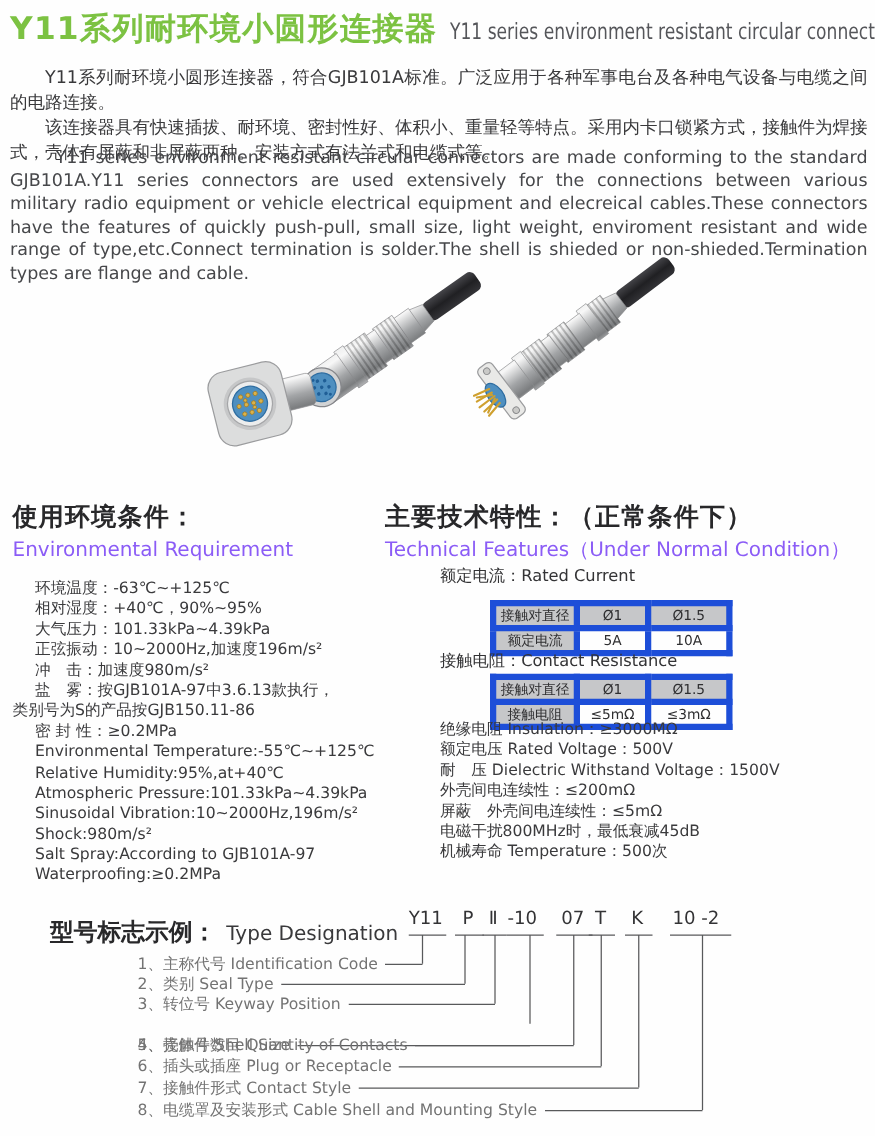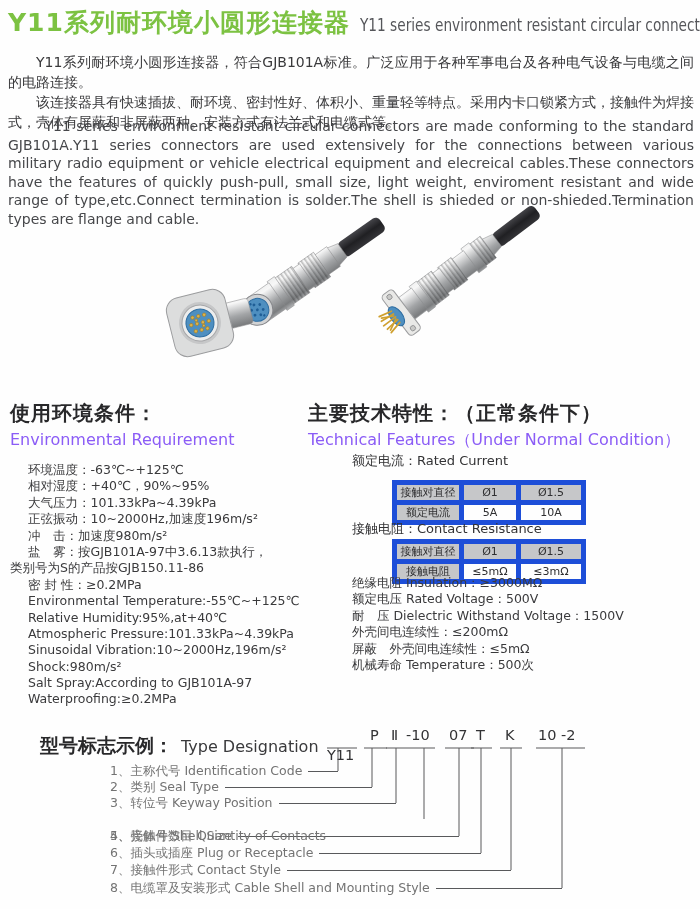--- a/index.html
+++ b/index.html
@@ -214,29 +214,30 @@
     </tr>
   </tbody>
     </table>
 
   <div class="tech-lines">
     <div class="spec-line">绝缘电阻 Insulation：≥3000MΩ</div>
     <div class="spec-line">额定电压 Rated Voltage：500V</div>
     <div class="spec-line">耐　压 Dielectric Withstand Voltage：1500V</div>
     <div class="spec-line">外壳间电连续性：≤200mΩ</div>
     <div class="spec-line">屏蔽　外壳间电连续性：≤5mΩ</div>
+    <div class="spec-line">电磁干扰800MHz时，最低衰减45dB</div>
     <div class="spec-line">机械寿命 Temperature：500次</div>
   </div>
 
   <div class="td-head">
     <span class="cn">型号标志示例：</span>
     <span class="en">Type Designation</span>
   </div>
 
-  <span class="code-part" style="left:327px; top:727px;margin-top:20px;">Y11</span>
+  <span class="code-part" style="left:327px; top:727px;">Y11</span>
   <span class="code-part" style="left:370px; top:727px;">P</span>
   <span class="code-part" style="left:391px; top:727px;">Ⅱ</span>
   <span class="code-part" style="left:406px; top:727px;">-10</span>
   <span class="code-part" style="left:449px; top:727px;">07</span>
   <span class="code-part" style="left:476px; top:727px;">T</span>
   <span class="code-part" style="left:505px; top:727px;">K</span>
   <span class="code-part" style="left:538px; top:727px;">10 -2</span>
 
   <svg class="td-svg" width="700" height="184" viewBox="0 0 700 184">
     <g stroke="#58595b" stroke-width="1" fill="none">

